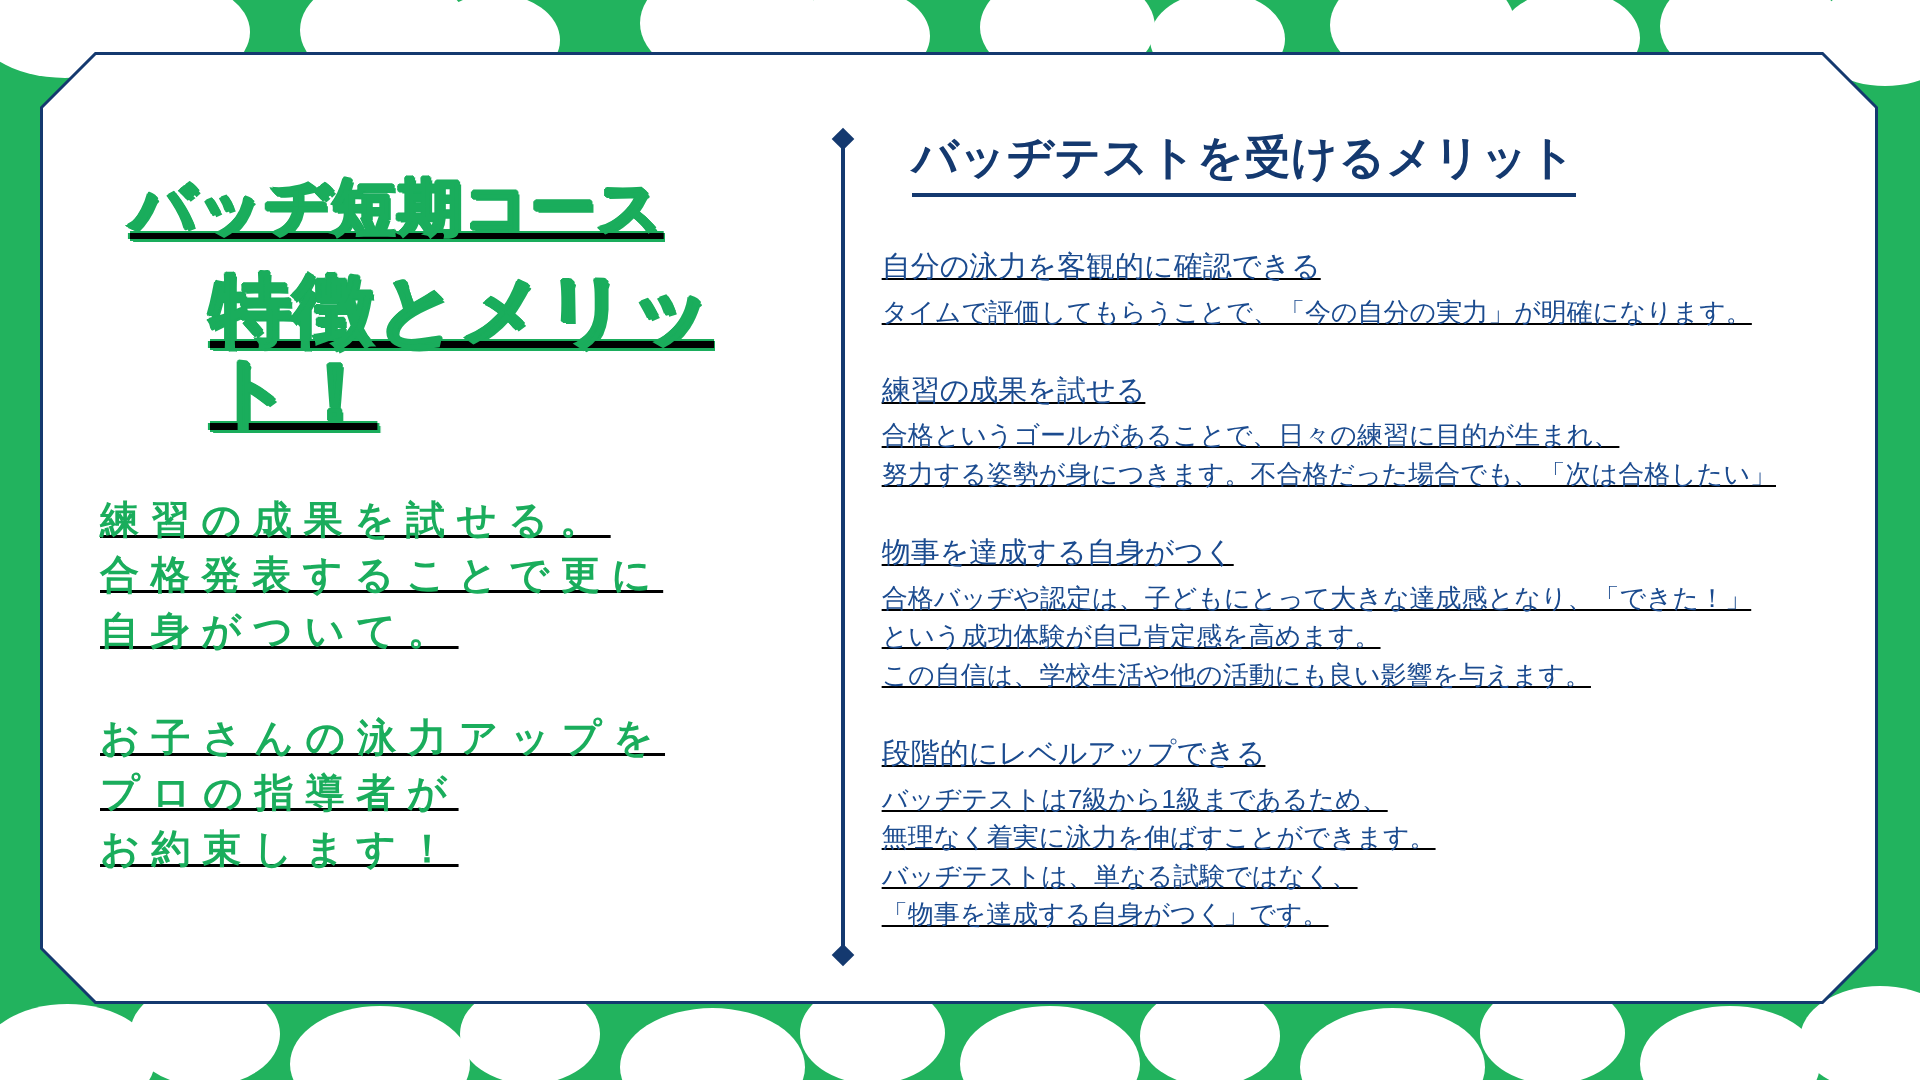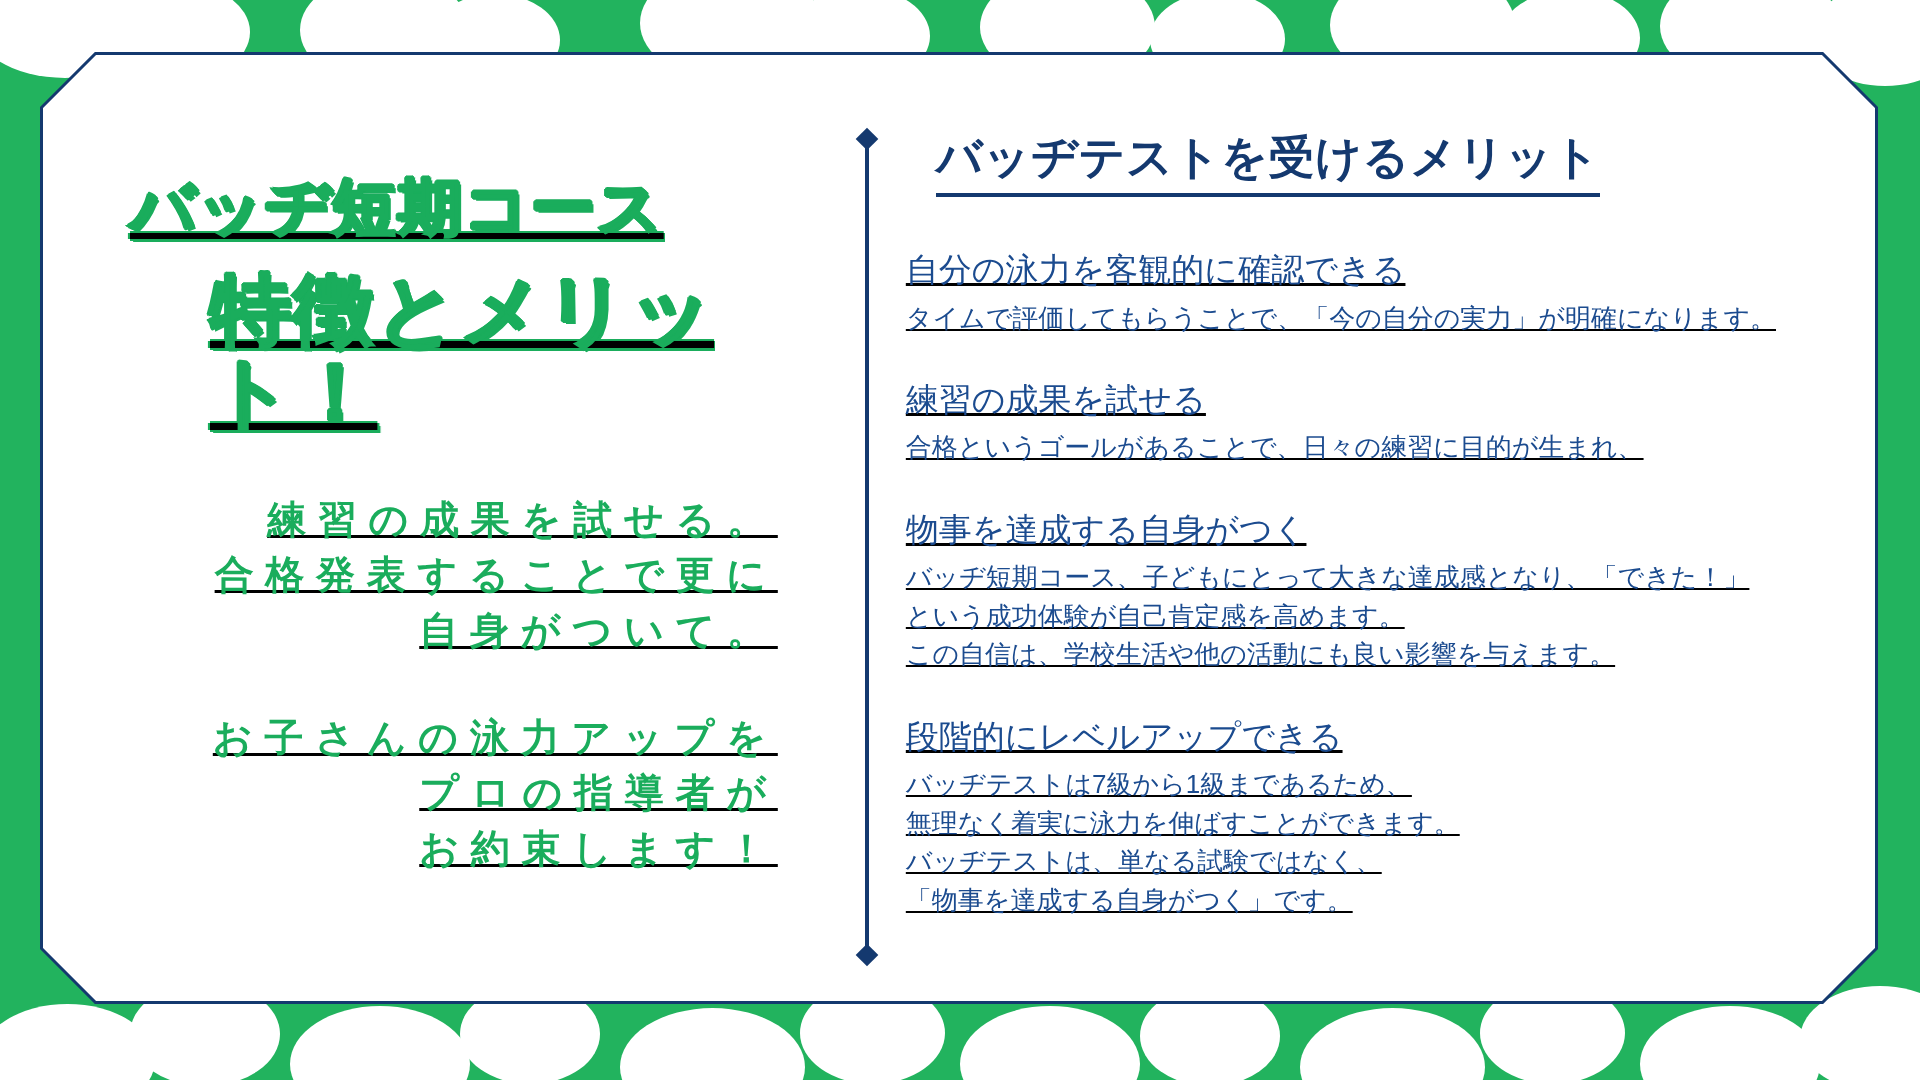--- a/index.html
+++ b/index.html
@@ -121,21 +121,21 @@
     margin-top: 30px;
     margin-left: 110px;
   }
 
   .green-body {
     color: #1aad5c;
     font-weight: 700;
     font-size: 39px;
     letter-spacing: 0.30em;
     line-height: 1.42;
-    text-align: right;
+    text-align: left;
     padding-right: 18px;
   }
 
   #green-block-1 { margin-top: 58px; }
   #green-block-2 { margin-top: 52px; }
 
   
   #right-col {
     flex: 1;
     position: relative;
@@ -180,21 +180,21 @@
     padding-bottom: 4px;
     margin-left: 44px;
   }
 
   #sections { margin-top: 48px; padding-left: 14px; }
 
   .section { margin-bottom: 38px; }
   .section:last-child { margin-bottom: 0; }
 
   .section-title {
-    font-size: 33px;
+    font-size: 29px;
     font-weight: 400;
     color: #1b4b8f;
     line-height: 1.5;
     margin-bottom: 4px;
   }
 
   .section-line {
     font-size: 26px;
     font-weight: 400;
     color: #1b4b8f;
@@ -276,25 +276,26 @@
       <div id="sections">
 
         <div class="section">
           <div class="section-title">自分の泳力を客観的に確認できる</div>
           <div class="section-line">タイムで評価してもらうことで、「今の自分の実力」が明確になります。</div>
         </div>
 
         <div class="section">
           <div class="section-title">練習の成果を試せる</div>
           <div class="section-line">合格というゴールがあることで、日々の練習に目的が生まれ、</div>
+          <div class="section-line">努力する姿勢が身につきます。不合格だった場合でも、「次は合格したい」</div>
         </div>
 
         <div class="section">
           <div class="section-title">物事を達成する自身がつく</div>
-          <div class="section-line">バッヂ短期コース、子どもにとって大きな達成感となり、「できた！」</div>
+          <div class="section-line">合格バッヂや認定は、子どもにとって大きな達成感となり、「できた！」</div>
           <div class="section-line">という成功体験が自己肯定感を高めます。</div>
           <div class="section-line">この自信は、学校生活や他の活動にも良い影響を与えます。</div>
         </div>
 
         <div class="section">
           <div class="section-title">段階的にレベルアップできる</div>
           <div class="section-line">バッヂテストは7級から1級まであるため、</div>
           <div class="section-line">無理なく着実に泳力を伸ばすことができます。</div>
           <div class="section-line">バッヂテストは、単なる試験ではなく、</div>
           <div class="section-line">「物事を達成する自身がつく」です。</div>

